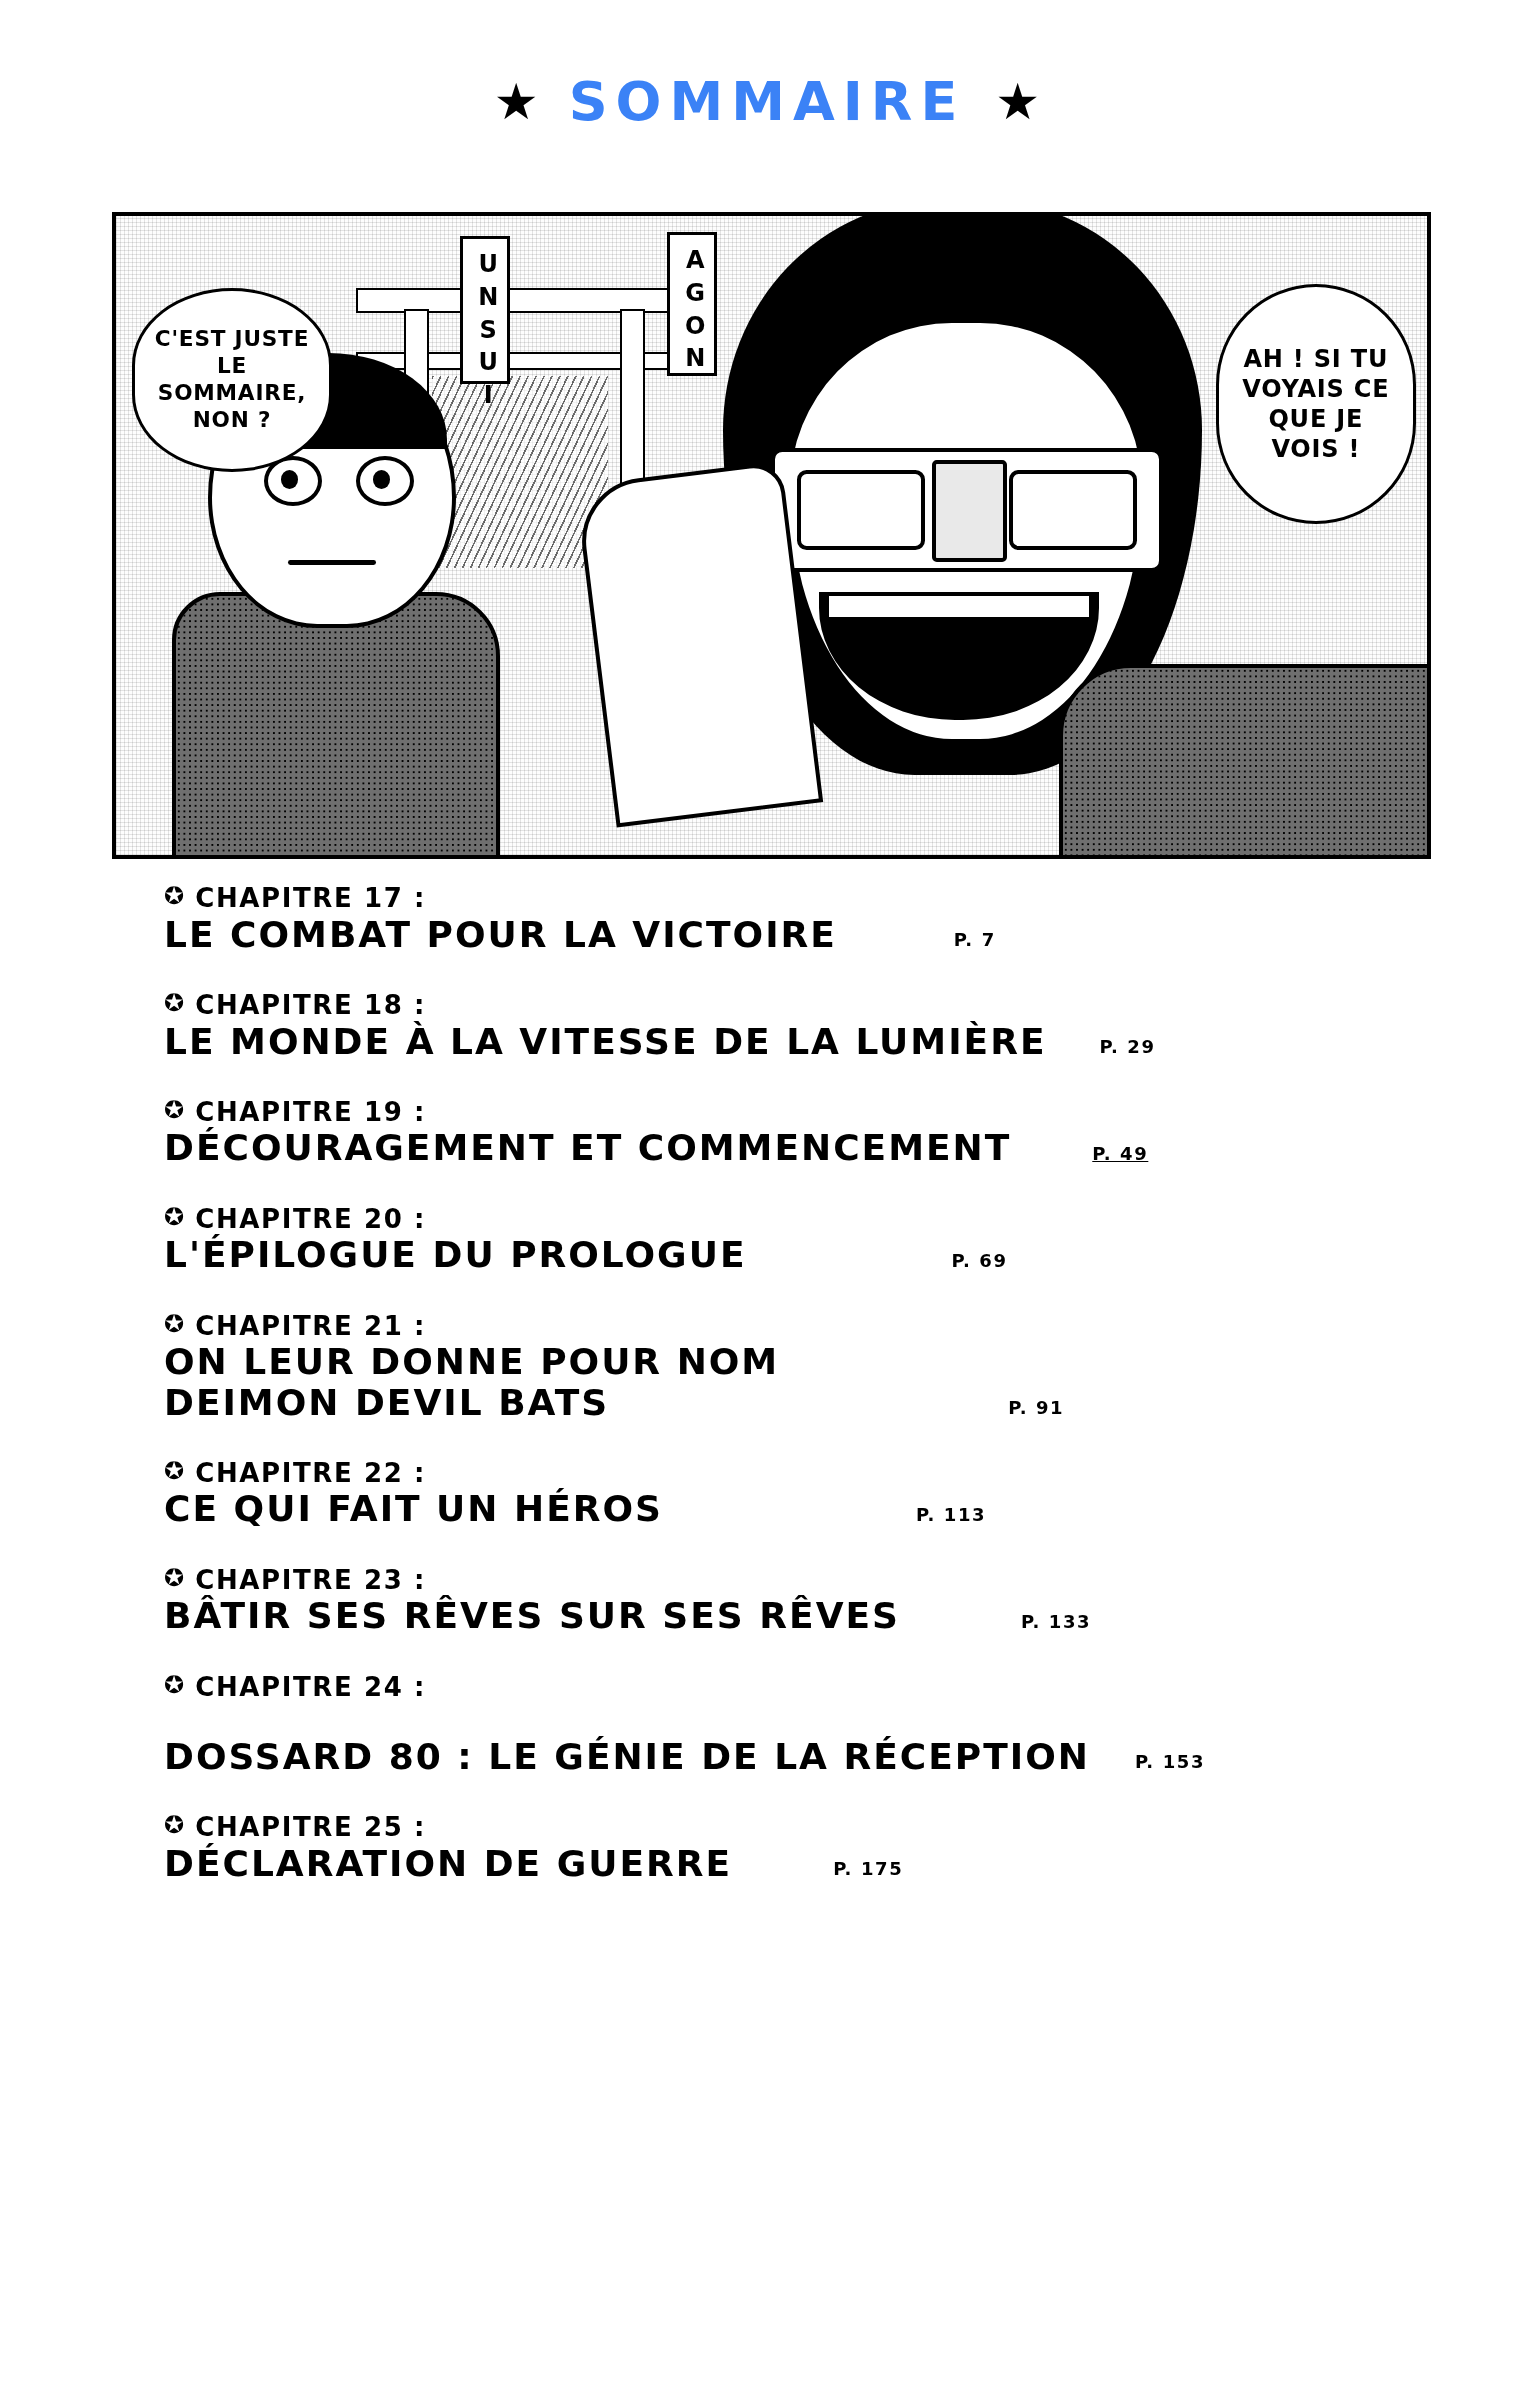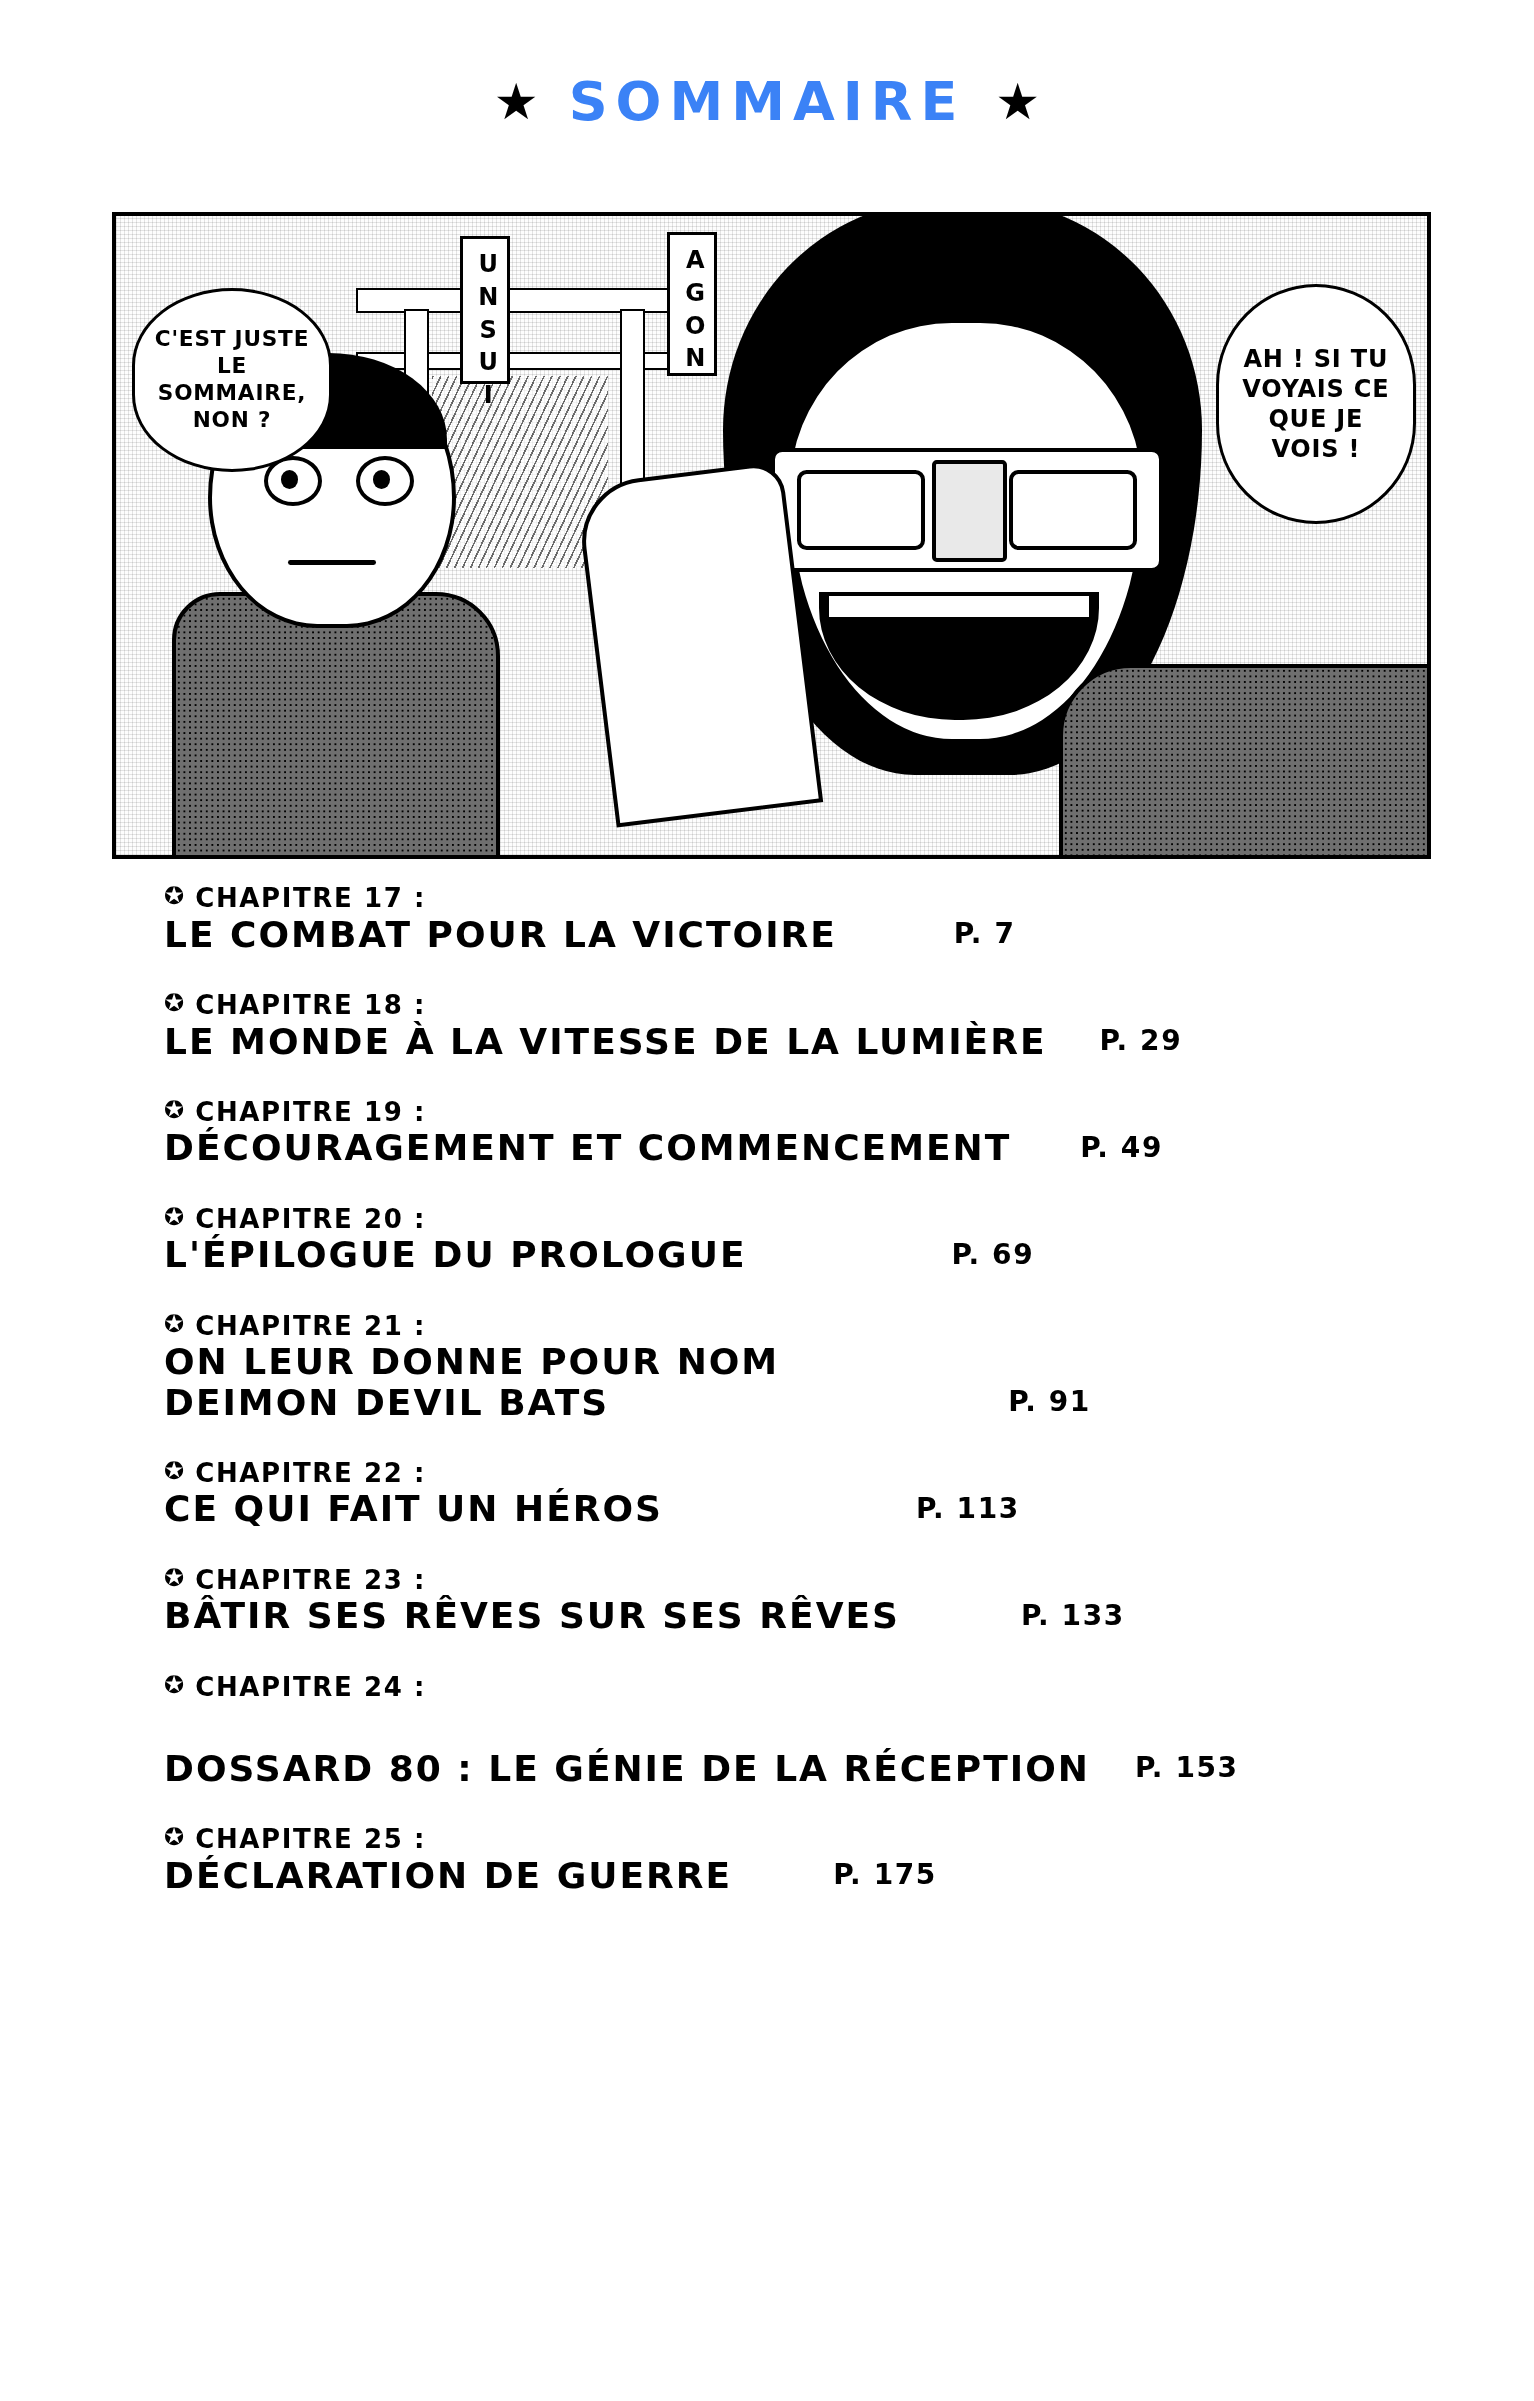--- a/index.html
+++ b/index.html
@@ -332,29 +332,29 @@
     gap: 21px;
   }
   .entry-title {
     font-size: 36px;
     font-weight: bold;
     letter-spacing: 2px;
     line-height: 1.12;
     white-space: pre-line;
   }
   .entry-page {
-    font-size: 28px;
+    font-size: 18px;
     font-weight: bold;
     letter-spacing: 1.6px;
     padding-bottom: 4.8px;
     white-space: nowrap;
   }
   .pagepos-1 { margin-left: 96px; }
   .pagepos-2 { margin-left: 32px; }
-  .pagepos-3 { margin-left: 48px; }
+  .pagepos-3 { margin-left: 60px; text-decoration: underline; }
   .pagepos-4 { margin-left: 184px; }
   .pagepos-5 { margin-left: 208px; }
   .pagepos-6 { margin-left: 232px; }
   .pagepos-7 { margin-left: 100px; text-align: right; }
   .pagepos-8 { margin-left: 24px; margin-top: 48px; }
   .pagepos-9 { margin-left: 80px; }
   .entry-multiline .entry-page { align-self: flex-end; }
 </style>
 </head>
 <body>

